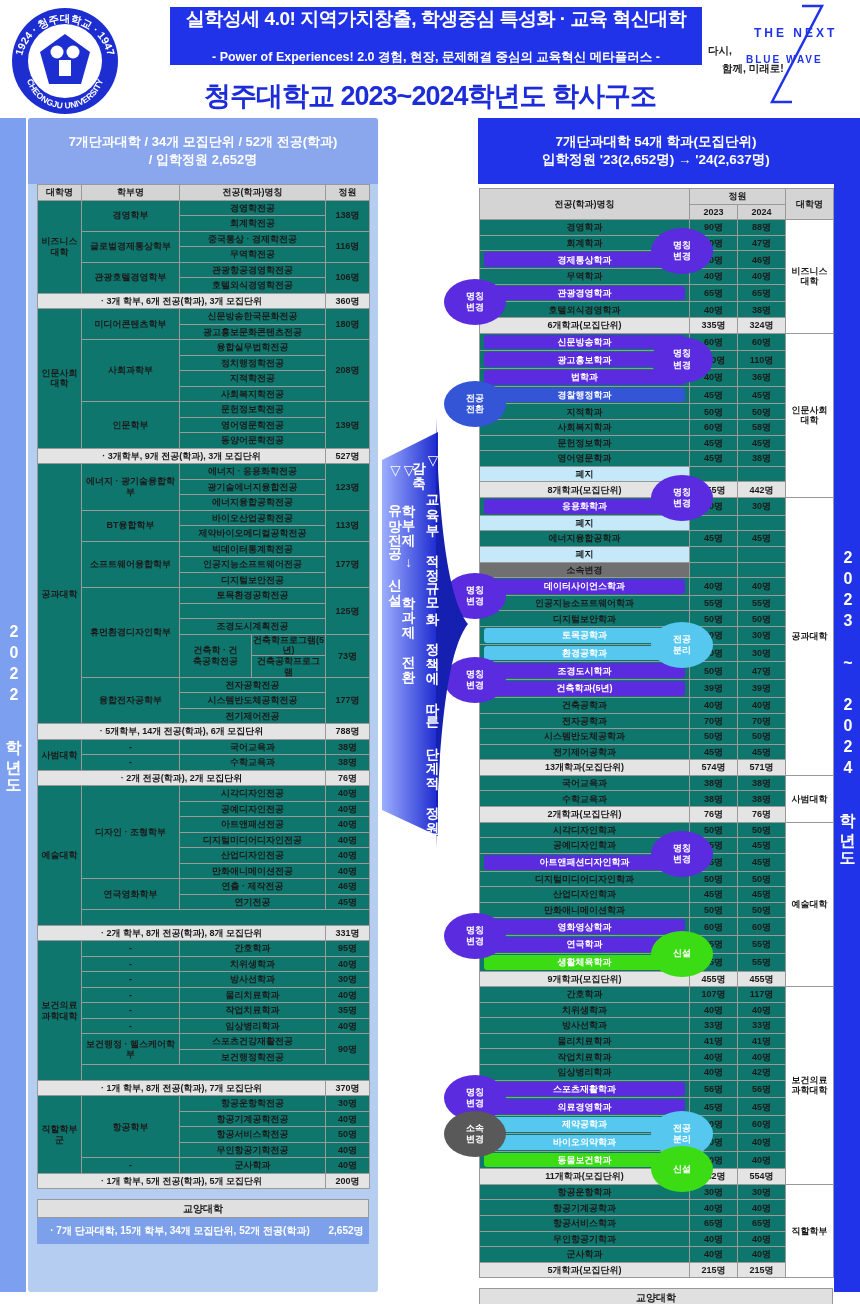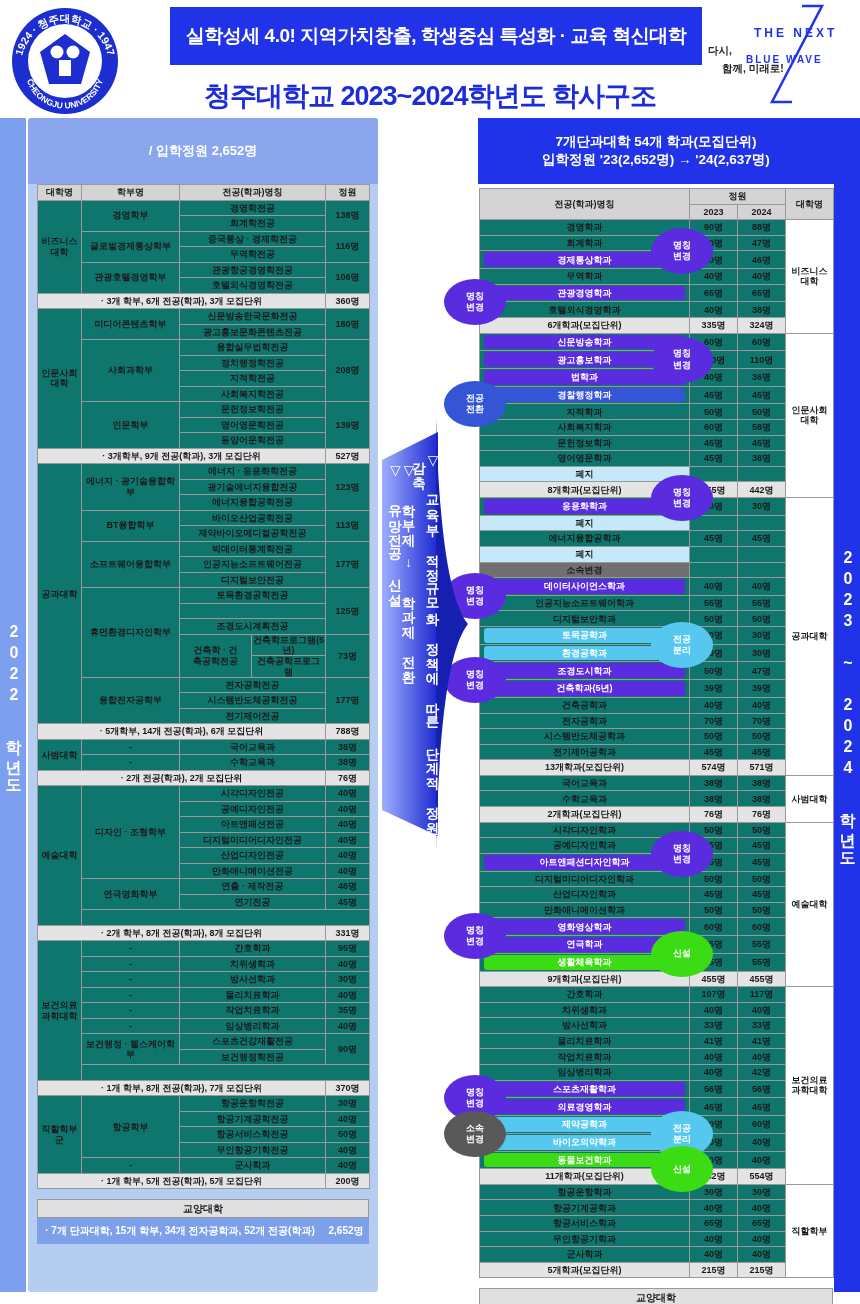--- a/index.html
+++ b/index.html
@@ -114,20 +114,21 @@
         <textPath href="#arcTop" startOffset="50%" text-anchor="middle">1924 · 청주대학교 · 1947</textPath>
       </text>
       <text font-size="8.5" font-weight="bold" fill="#ffffff" font-family="Liberation Sans, sans-serif">
         <textPath href="#arcBot" startOffset="50%" text-anchor="middle">CHEONGJU UNIVERSITY</textPath>
       </text>
     </svg>
   </div>
 
   <div class="top-banner">
     <div class="l1">실학성세 4.0! 지역가치창출,  학생중심 특성화 · 교육 혁신대학</div>
+    <div class="l2">- Power of Experiences! 2.0 경험, 현장, 문제해결 중심의 교육혁신 메타플러스 -</div>
   </div>
 
   <div class="wave">
     <svg width="154" height="112" viewBox="0 0 154 112">
       <polyline points="96,6 116,6 66,102 86,102" fill="none" stroke="#2033e8" stroke-width="2.5"></polyline>
     </svg>
     <div class="t1">THE NEXT</div>
     <div class="t2">BLUE WAVE</div>
     <div class="k1">다시,</div>
     <div class="k2">함께, 미래로!</div>
@@ -137,20 +138,21 @@
 
   <div class="strip" id="strip-left">
     <div class="vtxt">2022 학년도</div>
   </div>
   <div class="strip" id="strip-right">
     <div class="vtxt">2023 ~ 2024 학년도</div>
   </div>
 
   <div id="panel-left">
     <div class="phead">
+      <div>7개단과대학 / 34개 모집단위 / 52개 전공(학과)</div>
       <div>/ 입학정원 2,652명</div>
     </div>
     <div class="inner">
       <table class="grid" id="tbl-left">
         <colgroup>
             <col style="width:44px">
             <col style="width:98px">
             <col style="width:72px">
             <col style="width:74px">
             <col style="width:44px">
@@ -427,21 +429,21 @@
             </tr>
             <tr class="sum">
               <td colspan="4" class="sl">· 1개 학부, 5개 전공(학과), 5개 모집단위</td>
               <td>200명</td>
             </tr>
           </tbody>
       </table>
       <div class="gapbar"></div>
       <div class="gybar">교양대학</div>
       <div class="ftbar" id="ft-left">
-        <div class="lab">·  7개 단과대학, 15개 학부, 34개 전자공학과, 52개 전공(학과)</div>
+        <div class="lab">·  7개 단과대학, 15개 학부, 34개 모집단위, 52개 전공(학과)</div>
         <div class="q">2,652명</div>
       </div>
     </div>
   </div>
 
   <div id="panel-right">
     <div class="phead">
       <div>7개단과대학 54개 학과(모집단위)</div>
       <div>입학정원 '23(2,652명) → '24(2,637명)</div>
     </div>

